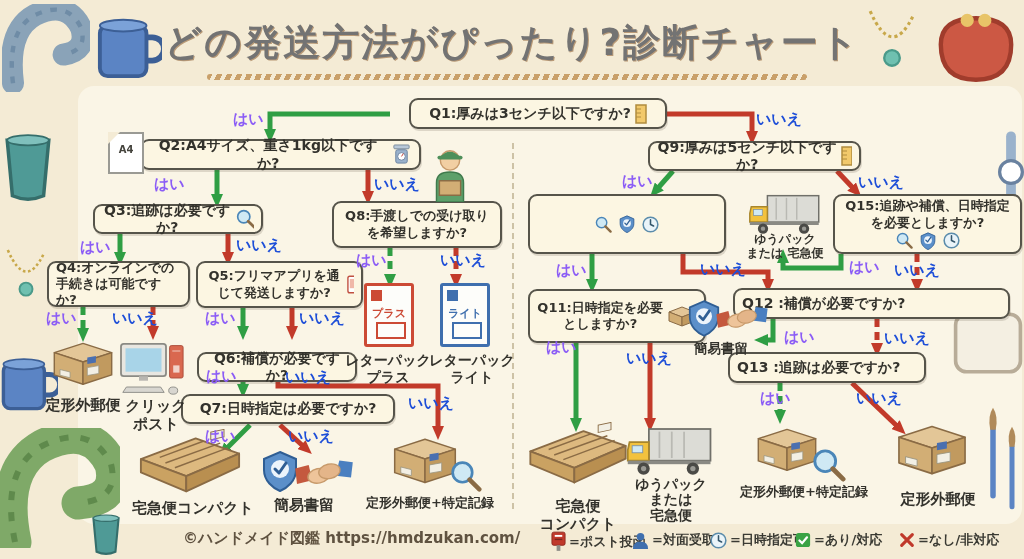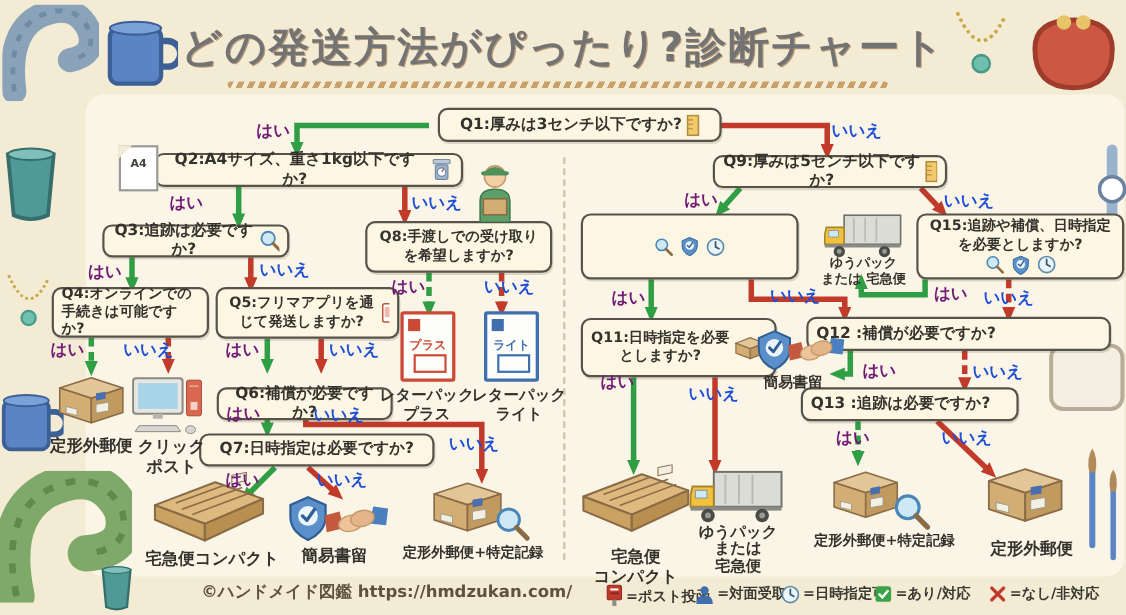--- a/index.html
+++ b/index.html
@@ -30,21 +30,21 @@
     display:flex;align-items:center;justify-content:center;gap:4px;
     font-weight:700;color:#33322c;padding:2px 7px;box-sizing:border-box;
     font-size:14px;line-height:1.25;text-align:center;z-index:5;
     box-shadow:1px 2px 0 rgba(90,80,60,.18);
   }
   .qbox.col{flex-direction:column;gap:1px;}
   .qbox.small{font-size:13px;}
   .qbox.left{justify-content:flex-start;text-align:left;}
   .icon-row{display:flex;gap:7px;align-items:center;}
   .elabel{position:absolute;font-weight:700;font-size:15px;z-index:6;white-space:nowrap;}
-  .yes{color:#701a75;} .no{color:#1d4ed8;}
+  .yes{color:#8b5cf6;} .no{color:#1d4ed8;}
   .rlabel{
     position:absolute;font-weight:700;color:#33322c;text-align:center;
     white-space:pre-line;line-height:1.2;z-index:5;font-size:15px;
   }
   .ricon{position:absolute;z-index:5;}
   .env{position:absolute;width:50px;height:64px;background:#fdfdfa;border-radius:3px;z-index:5;box-sizing:border-box;}
   .env.red{border:3px solid #cc4a35;color:#cc4a35;}
   .env.blue{border:3px solid #3f6fae;color:#3f6fae;}
   .env-sq{position:absolute;top:4px;left:4px;width:11px;height:11px;background:currentColor;}
   .env-txt{position:absolute;top:20px;width:100%;text-align:center;font-size:11px;font-weight:700;}
@@ -284,21 +284,21 @@
   <path class="eg" d="M841 254 V268 H783 V261"></path>
   <path class="er dash" d="M917 254 V281"></path>
   <path class="eg" d="M576 343 V420"></path>
   <path class="er" d="M650 343 V420"></path>
   <path class="eg" d="M773 319 V340 H766"></path>
   <path class="er dash" d="M877 319 V345"></path>
   <path class="eg dash" d="M780 383 V412"></path>
   <path class="er" d="M852 383 L897 426"></path>
 </svg>
 
-<div class="qbox" style="left:398px;top:98px;width:258px;height:31px">
+<div class="qbox" style="left:409px;top:98px;width:258px;height:31px">
   <span>Q1:厚みは3センチ以下ですか?</span>
   <svg width="12" height="20">
       <use href="#s-ruler" width="12" height="20"></use>
     </svg>
 </div>
 <div class="qbox" style="left:140px;top:139px;width:281px;height:31px">
   <span>Q2:A4サイズ、重さ1kg以下ですか?</span>
   <svg width="21" height="21">
       <use href="#s-scale" width="21" height="21"></use>
     </svg>

